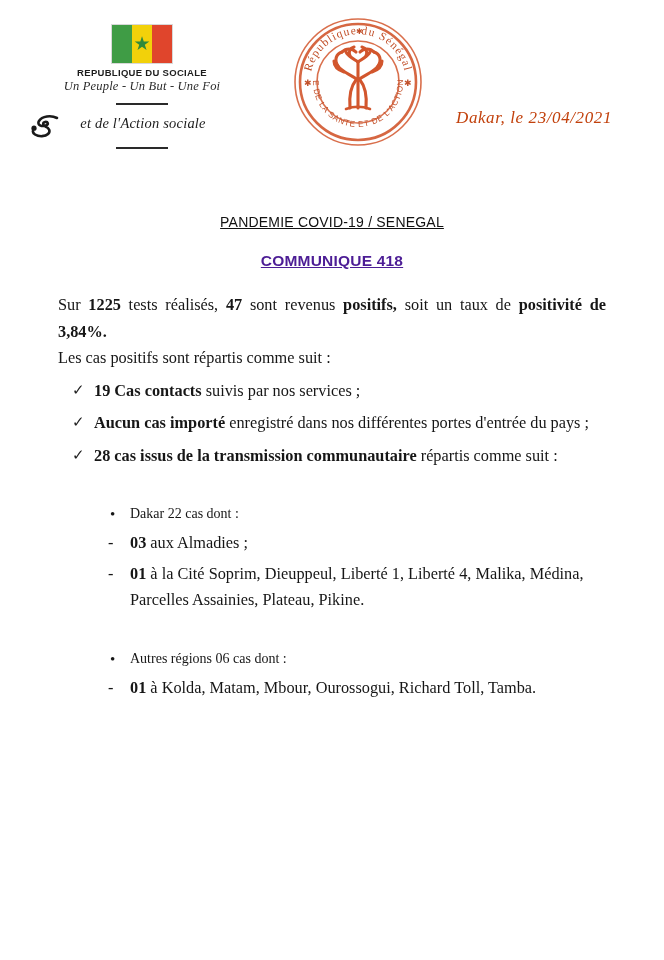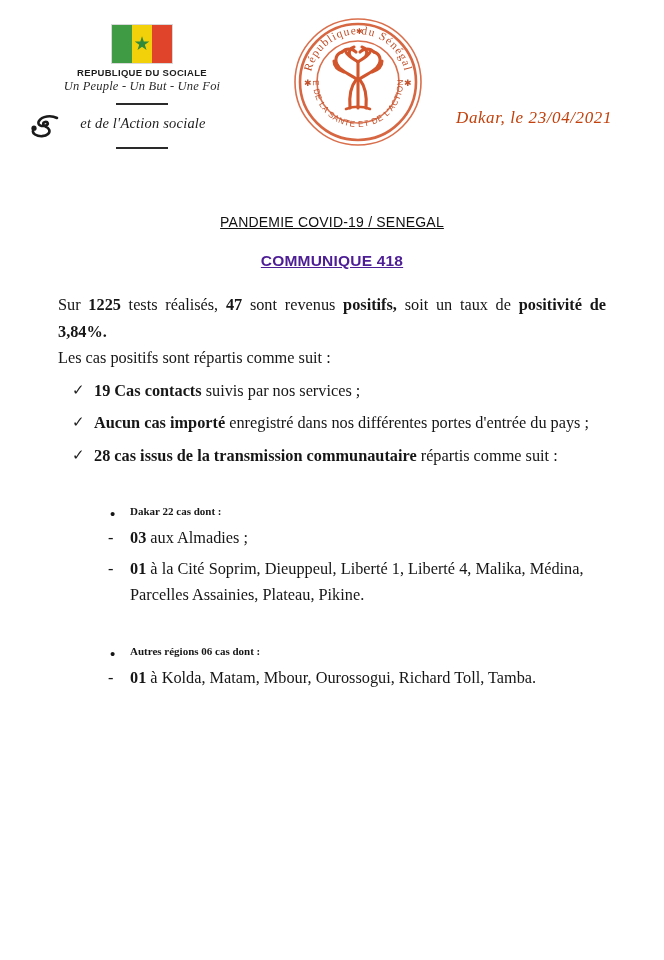--- a/index.html
+++ b/index.html
@@ -169,22 +169,22 @@
     top: 0px;
     font-size: 15px;
     font-weight: normal;
     color: #222;
   }
 
   .group { margin-top: 26px; }
   .group-head {
     position: relative;
     padding-left: 72px;
-    font-weight: bold;
-    font-size: 11px;
+    font-weight: normal;
+    font-size: 14px;
   }
   .group-head::before {
     content: "\2022";
     position: absolute;
     left: 52px;
     top: -1px;
     font-size: 15px;
   }
   .dash-item {
     position: relative;

